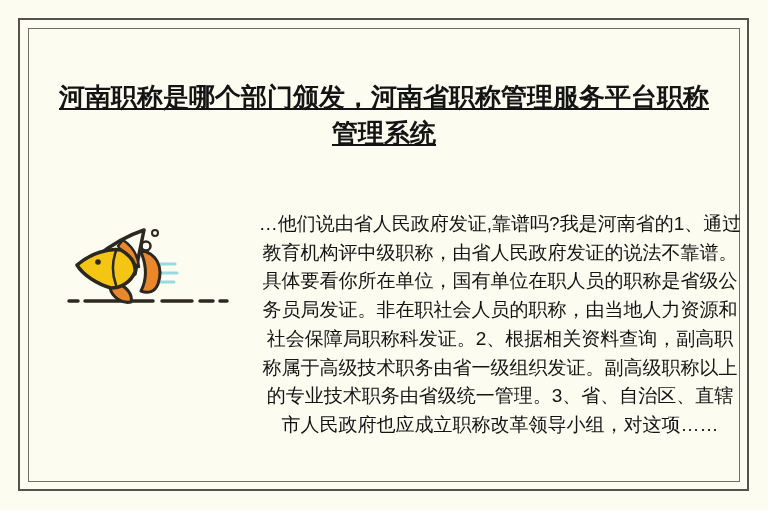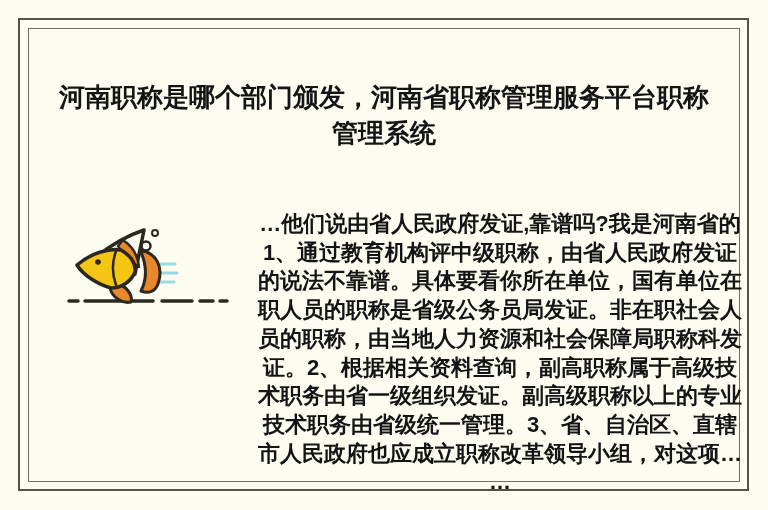--- a/index.html
+++ b/index.html
@@ -41,31 +41,32 @@
     top: 79px;
     left: 54px;
     width: 660px;
     margin: 0;
     text-align: center;
     font-size: 26px;
     line-height: 36px;
     font-weight: 900;
     color: var(--text, #141414);
     line-break: anywhere;
+    text-decoration: underline;
   }
   .article-body {
     position: absolute;
     top: 210px;
     left: 258px;
     width: 484px;
     margin: 0;
     text-align: center;
-    font-size: 22px;
+    font-size: 19px;
     line-height: 28.7px;
-    font-weight: 700;
+    font-weight: 400;
     color: var(--text, #141414);
     line-break: anywhere;
   }
   .fish-illustration {
     position: absolute;
     left: 65px;
     top: 222px;
     width: 180px;
     height: 85px;
   }

